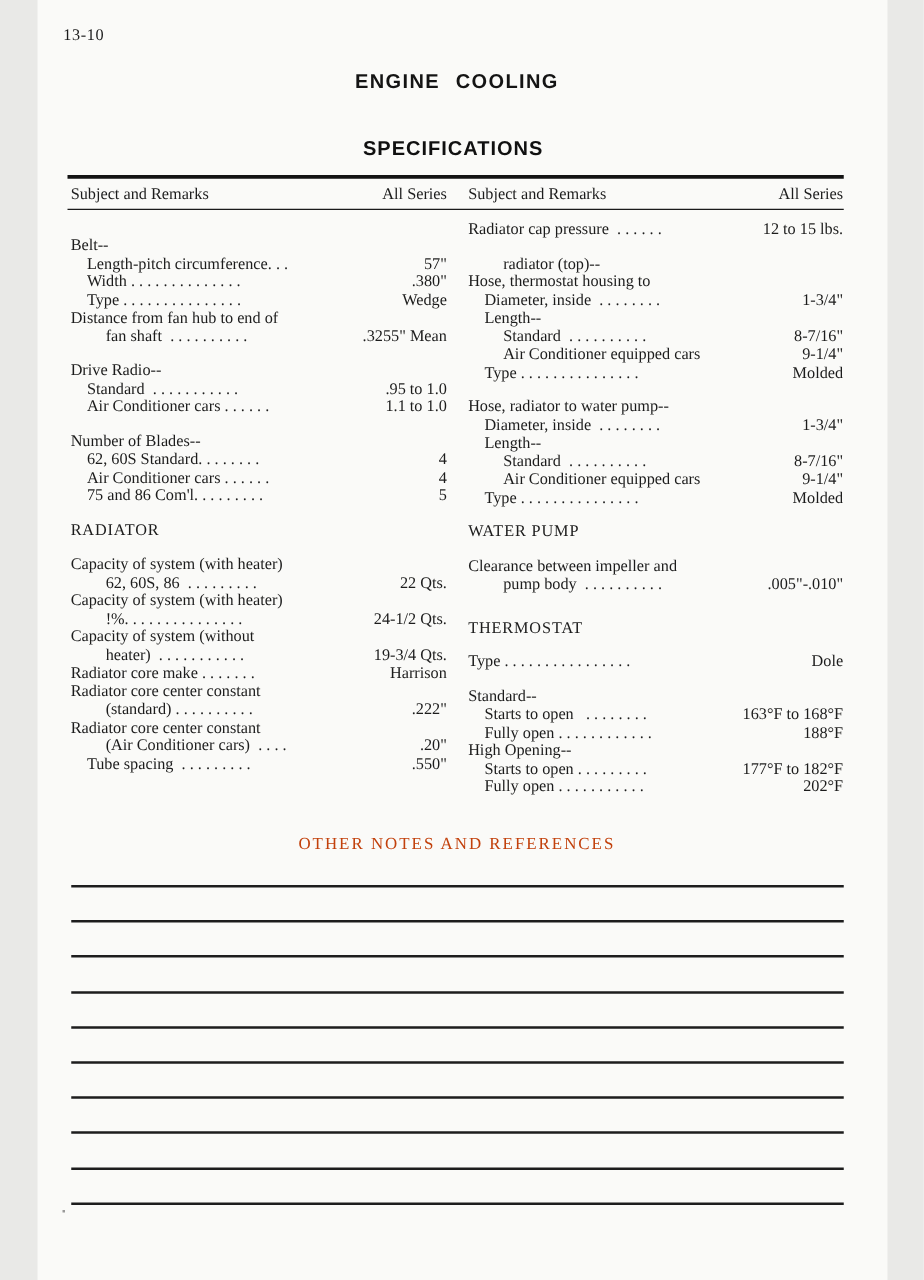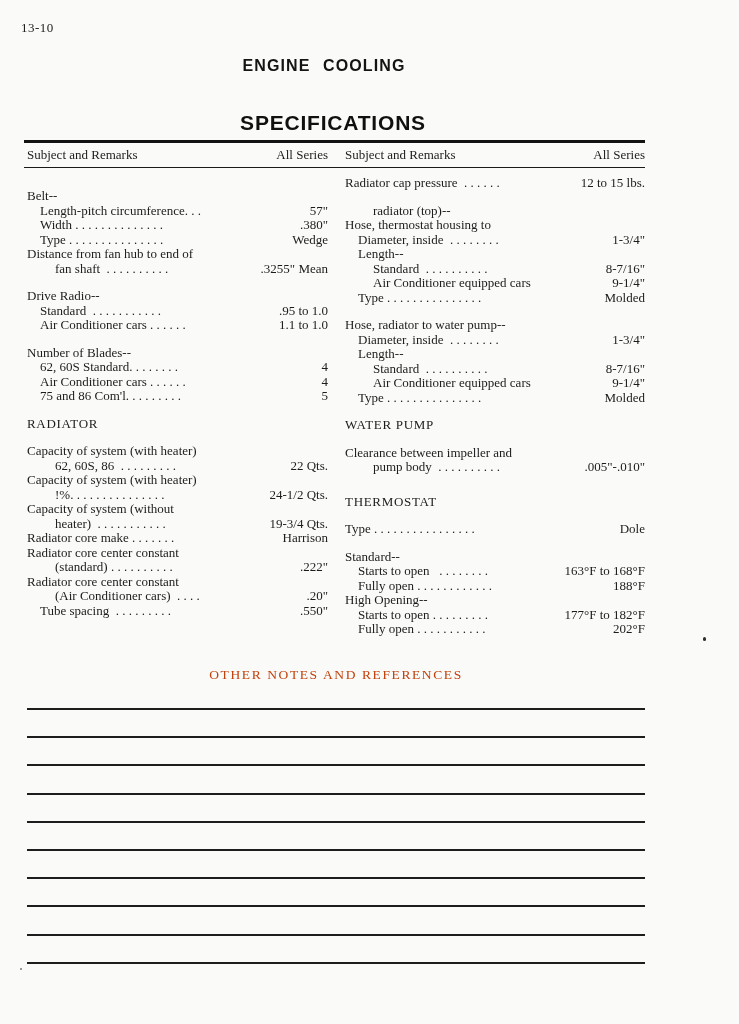--- a/index.html
+++ b/index.html
@@ -1,38 +1,38 @@
 <!DOCTYPE html>
 <html><head>
 <meta charset="utf-8">
 <style>
   html,body{margin:0;padding:0;}
   body{background:#e9e9e7;}
   .page{
     position:relative;
-    width:739px;height:1024px;
+    width:680px;height:1024px;
     margin:0 auto;
     background:#fafaf8;
     color:#1c1c1c;
     font-family:"Liberation Serif","DejaVu Serif",serif;
     font-size:13px;
     overflow:hidden;
   }
   .abs{position:absolute;}
   .page-number{left:21px;top:20px;letter-spacing:0.5px;}
   .doc-title{
-    left:324px;top:57px;transform:translateX(-50%);
+    left:336px;top:57px;transform:translateX(-50%);
     font-family:"Liberation Sans","DejaVu Sans",sans-serif;
     font-weight:700;font-size:16px;letter-spacing:1.1px;word-spacing:7px;
     white-space:nowrap;color:#141414;
   }
   .section-title{
     left:333px;top:111px;transform:translateX(-50%);
     font-family:"Liberation Sans","DejaVu Sans",sans-serif;
-    font-weight:700;font-size:21px;letter-spacing:0.8px;
+    font-weight:700;font-size:16px;letter-spacing:0.8px;
     white-space:nowrap;color:#101010;
   }
   .rule-thick{left:24px;top:140px;width:621px;height:2.6px;background:#131313;}
   .rule-thin{left:24px;top:167px;width:621px;height:1.4px;background:#1a1a1a;}
   .hdr{top:147px;white-space:nowrap;}
   .hdr-left-subject{left:27px;}
   .hdr-left-series{left:27px;width:301px;text-align:right;}
   .hdr-right-subject{left:345px;}
   .hdr-right-series{left:345px;width:300px;text-align:right;}
   .spec-col{top:176px;}

